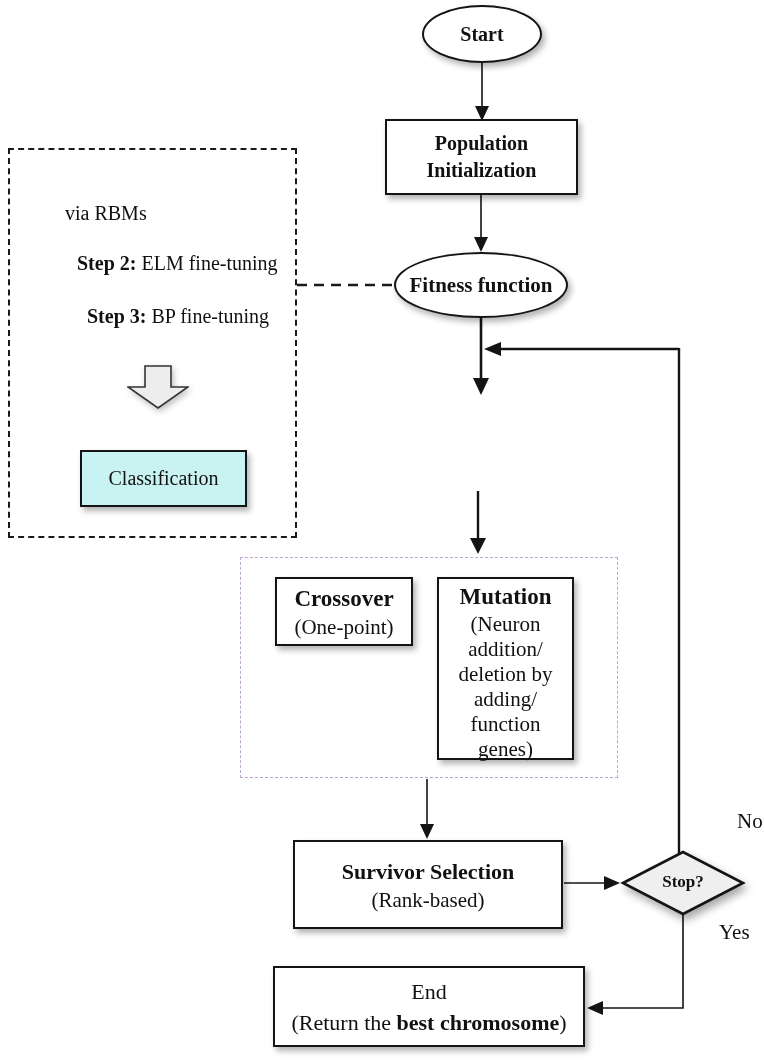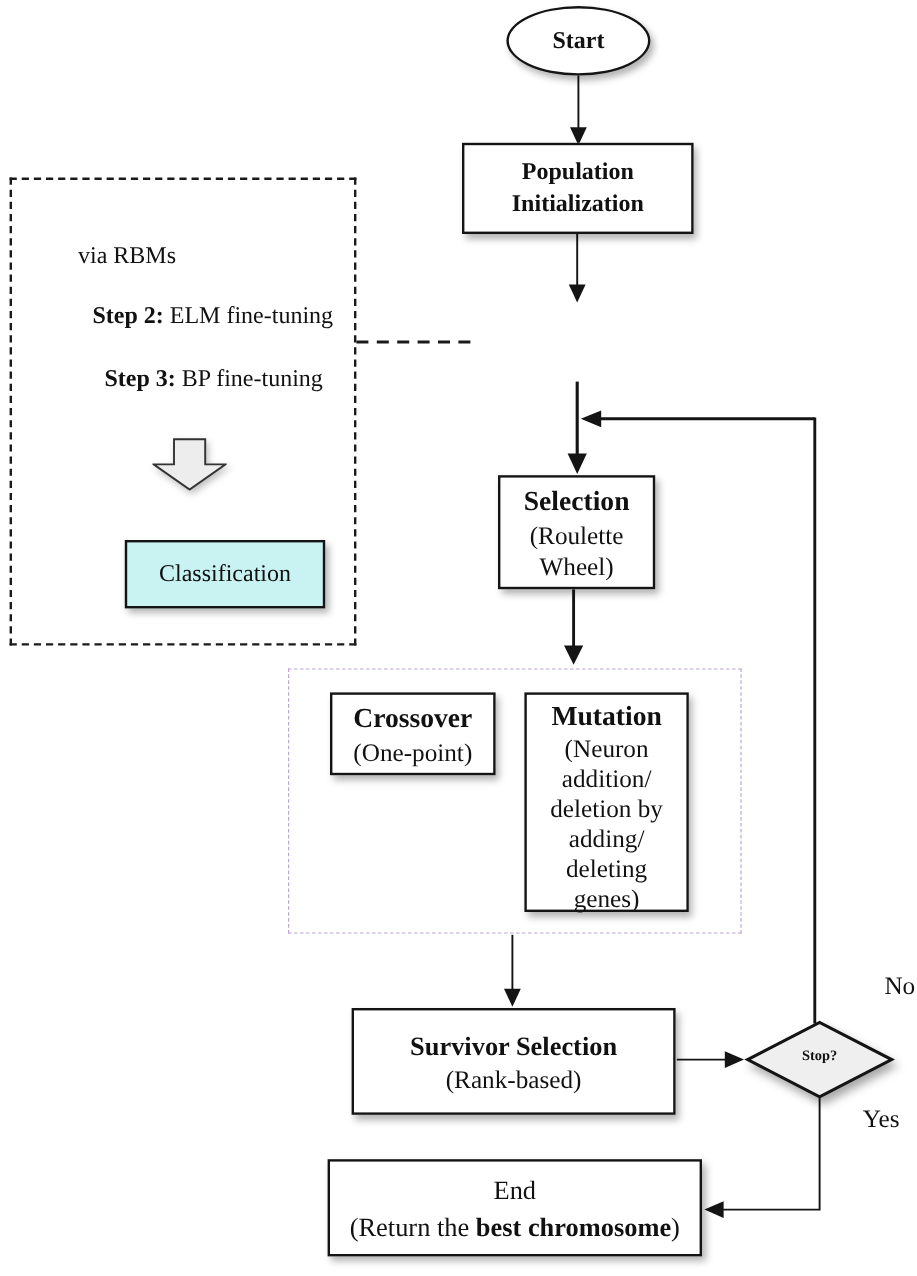--- a/index.html
+++ b/index.html
@@ -89,26 +89,25 @@
   .survivor-node .title { font-size: 22px; }
   .end-node {
     left: 273px; top: 966px; width: 312px; height: 81px;
     font-size: 22px; line-height: 31px;
   }
   .classification-node {
     left: 70px; top: 300px; width: 167px; height: 57px;
     background: #c9f2f2;
     border-width: 2px;
     font-size: 20px;
-    margin-left: 24px;
   }
   .stop-label {
     left: 643px; top: 872px; width: 80px;
     text-align: center;
-    font-size: 12px; font-weight: bold;
+    font-size: 17px; font-weight: bold;
   }
   .no-label  { left: 727px; top: 809px; margin-left: 10px; }
   .yes-label { left: 719px; top: 920px; }
   .block-arrow {
     position: absolute;
     left: 117px; top: 215px;
     filter: drop-shadow(2px 3px 3px rgba(0,0,0,0.25));
   }
   .diamond-shape { filter: drop-shadow(3px 5px 4px rgba(0,0,0,0.35)); }
 </style>
@@ -189,39 +188,37 @@
 
   <div class="node ellipse start-node">
     <span>Start</span>
   </div>
 
   <div class="node population-node">
     <span>Population</span>
     <span>Initialization</span>
   </div>
 
-
-  <div class="node selection-node">
-    <div class="title">Selection</div>
-    <div class="sub">(Roulette</div>
-    <div class="sub">Wheel)</div>
-  </div>
+  <div class="node ellipse fitness-node">
+    <span>Fitness function</span>
+  </div>
+
 
   <div class="node crossover-node">
     <div class="title">Crossover</div>
     <div class="sub">(One-point)</div>
   </div>
 
   <div class="node mutation-node">
     <div class="title">Mutation</div>
     <div class="sub">(Neuron</div>
     <div class="sub">addition/</div>
     <div class="sub">deletion by</div>
     <div class="sub">adding/</div>
-    <div class="sub">deleting</div>
+    <div class="sub">function</div>
     <div class="sub">genes)</div>
   </div>
 
   <div class="node survivor-node">
     <div class="title">Survivor Selection</div>
     <div class="sub">(Rank-based)</div>
   </div>
 
   <div class="label stop-label">Stop?</div>
 

